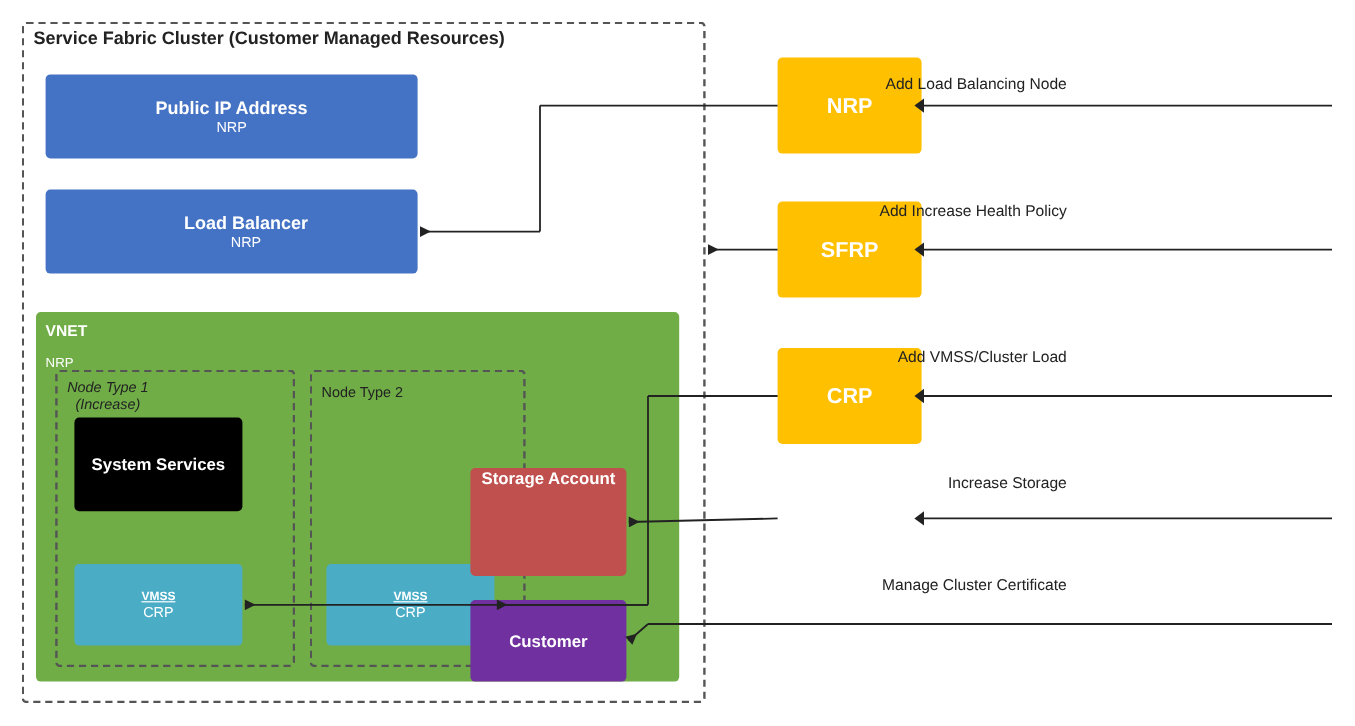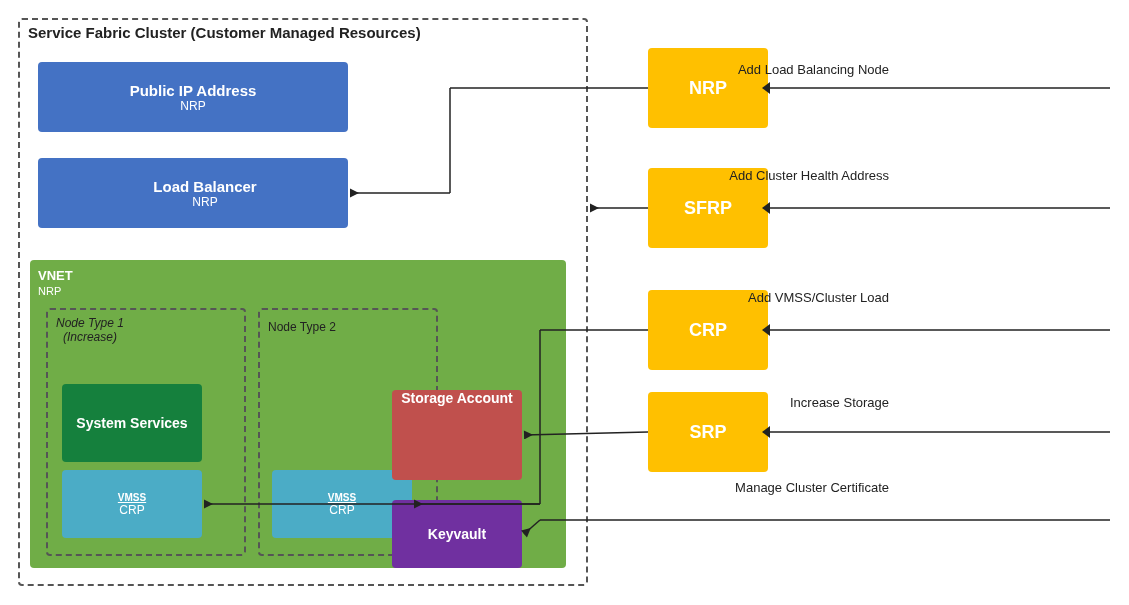--- a/index.html
+++ b/index.html
@@ -95,21 +95,21 @@
       width: 536px;
       height: 308px;
       background: #70AD47;
       border-radius: 4px;
       padding: 8px;
     }
     .vnet-title {
       color: #fff;
       font-weight: bold;
       font-size: 13px;
-      margin-bottom: 2px;
+      margin-bottom: 14px;
     }
     .vnet-sub {
       color: #fff;
       font-size: 11px;
     }
 
     
     .node-type-1 {
       position: absolute;
       left: 46px;
@@ -144,24 +144,24 @@
       left: 268px;
       top: 320px;
       font-size: 12px;
       color: #222;
     }
 
     
     .sys-services-box {
       position: absolute;
       left: 62px;
-      top: 384px;
+      top: 348px;
       width: 140px;
       height: 78px;
-      background: #15803d;
+      background: #000000;
       border-radius: 4px;
       display: flex;
       flex-direction: column;
       align-items: center;
       justify-content: center;
     }
     .sys-services-box .box-title {
       color: #fff;
       font-weight: bold;
       font-size: 14px;
@@ -339,41 +339,38 @@
   <div class="vmss-box-2">
     <span class="box-title">VMSS</span>
     <span class="box-sub">CRP</span>
   </div>
 
   <div class="storage-box">
     <span class="box-title">Storage Account</span>
   </div>
 
   <div class="keyvault-box">
-    <span class="box-title">Keyvault</span>
+    <span class="box-title">Customer</span>
   </div>
 
   <div class="rp-box nrp-box">
     <span class="box-title">NRP</span>
   </div>
 
   <div class="rp-box sfrp-box">
     <span class="box-title">SFRP</span>
   </div>
 
   <div class="rp-box crp-box">
     <span class="box-title">CRP</span>
   </div>
 
-  <div class="rp-box srp-box">
-    <span class="box-title">SRP</span>
-  </div>
 
   <div class="right-label label-add-lb">Add Load Balancing Node</div>
-  <div class="right-label label-add-cluster">Add Cluster Health Address</div>
+  <div class="right-label label-add-cluster">Add Increase Health Policy</div>
   <div class="right-label label-add-vmss">Add VMSS/Cluster Load</div>
   <div class="right-label label-increase">Increase Storage</div>
   <div class="right-label label-manage">Manage Cluster Certificate</div>
 
   <svg class="arrows-svg">
     <defs>
       <marker id="arrow-left" markerWidth="8" markerHeight="8" refX="6" refY="3" orient="auto">
         <path d="M6,0 L6,6 L0,3 z" fill="#222"></path>
       </marker>
       <marker id="arrow-right" markerWidth="8" markerHeight="8" refX="2" refY="3" orient="auto">

